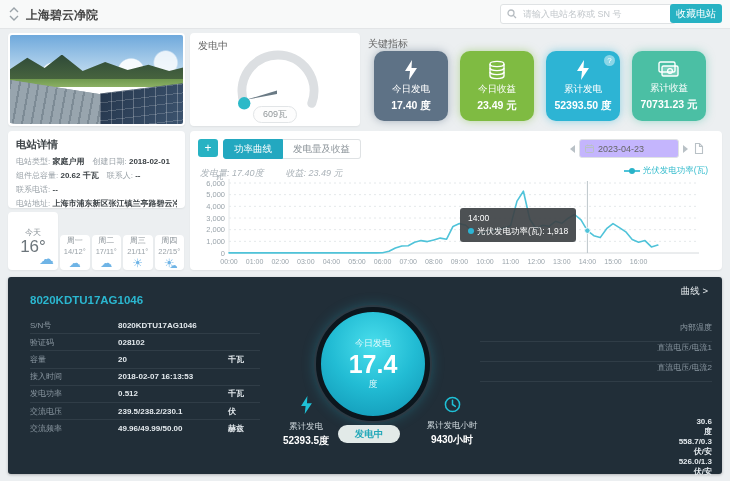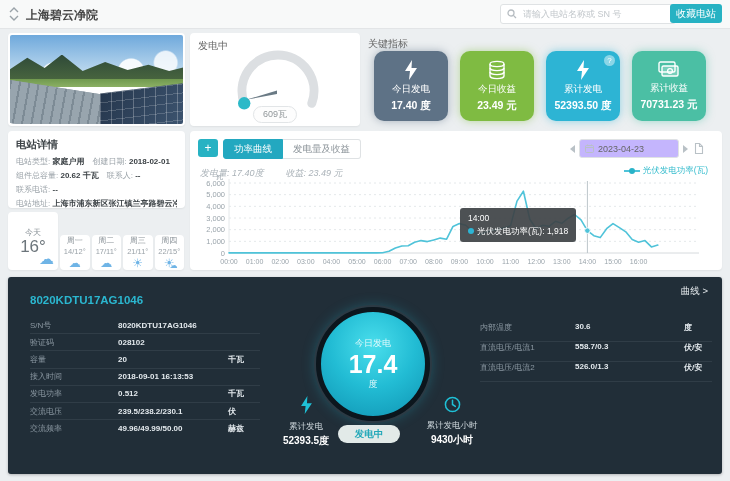--- a/index.html
+++ b/index.html
@@ -100,21 +100,21 @@
   .device-panel{position:absolute;left:8px;top:277px;width:714px;height:197px;background:#212e38;border-radius:3px;box-shadow:0 1px 3px rgba(0,0,0,.25);}
   .device-title{position:absolute;left:22px;top:17px;color:#2bb7d0;font-size:11.5px;font-weight:bold;}
   .curve-link{position:absolute;right:14px;top:8px;color:#e8edf0;font-size:9.5px;cursor:pointer;}
   .info-table{position:absolute;left:22px;top:40px;width:230px;}
   .info-row{display:flex;align-items:center;height:16.2px;font-size:8px;border-bottom:1px solid #303d47;}
   .info-row:last-child{border-bottom:none;}
   .info-row .lbl{flex:0 0 88px;color:#8a97a1;}
   .info-row .val{flex:1;color:#e3e9ed;font-weight:bold;}
   .info-row .unit{flex:0 0 32px;color:#e3e9ed;font-weight:bold;}
   .status-table{position:absolute;left:472px;top:45px;width:232px;}
-  .status-row{display:flex;align-items:flex-start;height:19px;font-size:8px;border-bottom:1px solid #303d47;}
+  .status-row{display:flex;align-items:flex-end;height:19px;font-size:8px;border-bottom:1px solid #303d47;flex-direction:column;}
   .status-row .lbl{flex:0 0 95px;color:#8a97a1;}
   .status-row .val{flex:1;color:#e3e9ed;font-weight:bold;}
   .status-row .unit{flex:0 0 28px;color:#e3e9ed;font-weight:bold;}
 
   .big-gauge{position:absolute;left:308px;top:30px;width:104px;height:104px;border-radius:50%;
     background:radial-gradient(circle at 50% 32%,#4adeec 0%,#22bcd4 48%,#0f93b2 100%);
     border:5px solid #0c161d;box-shadow:0 0 0 2px #2c3a44,0 0 14px rgba(34,188,212,.35);
     display:flex;flex-direction:column;align-items:center;justify-content:center;color:#fff;}
   .big-gauge .g-label{font-size:9px;color:#e3fafc;}
   .big-gauge .g-value{font-size:25px;font-weight:bold;line-height:1.15;}
@@ -355,21 +355,21 @@
         </div>
 
         <div class="info-row">
           <span class="lbl">容量</span>
           <span class="val">20</span>
           <span class="unit">千瓦</span>
         </div>
 
         <div class="info-row">
           <span class="lbl">接入时间</span>
-          <span class="val">2018-09-01 16:13:53</span>
+          <span class="val">2018-02-07 16:13:53</span>
           <span class="unit"></span>
         </div>
 
         <div class="info-row">
           <span class="lbl">发电功率</span>
           <span class="val">0.512</span>
           <span class="unit">千瓦</span>
         </div>
 
         <div class="info-row">

